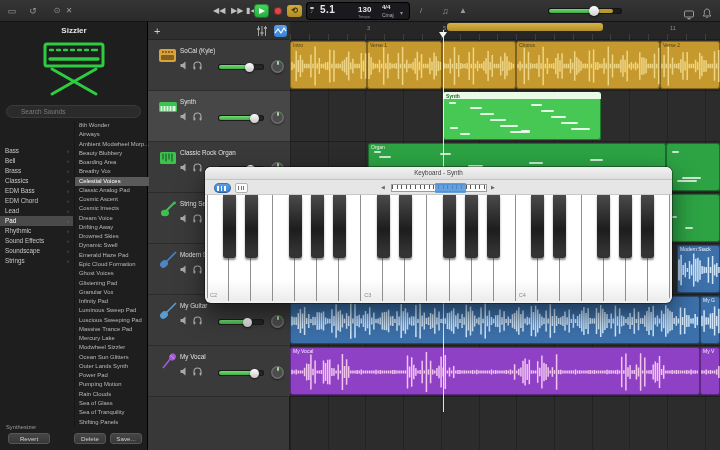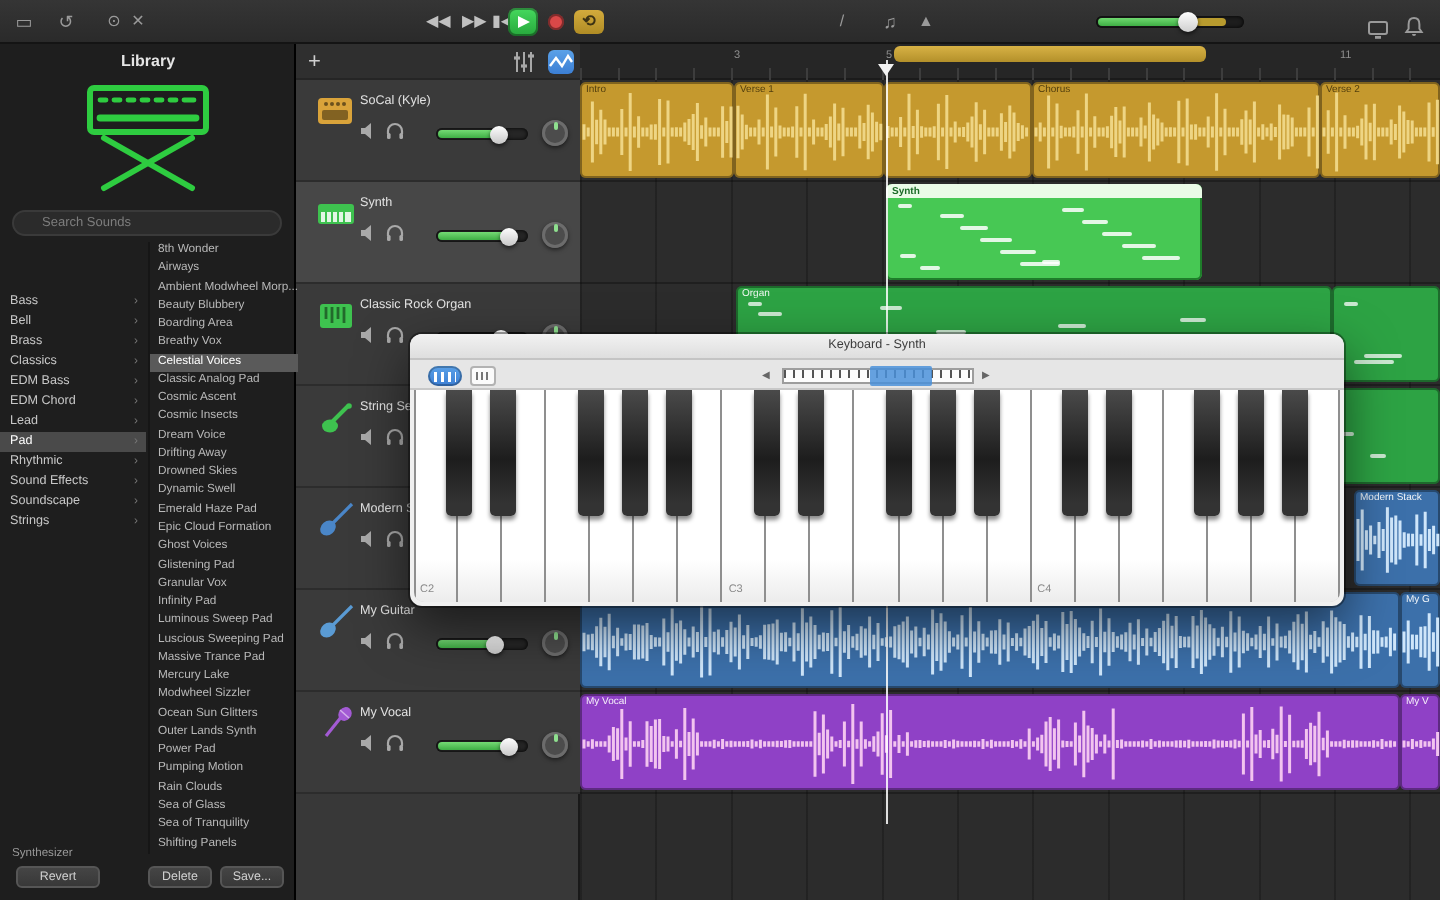--- a/index.html
+++ b/index.html
@@ -132,20 +132,29 @@
     <span class="tb-ico" style="left:50px;font-size:8px">⊙</span>
     <span class="tb-ico" style="left:62px;font-size:8px">✕</span>
 
     <span class="transport" style="left:213px">◀◀</span>
     <span class="transport" style="left:231px">▶▶</span>
     <span class="transport" style="left:246px">▮◀</span>
     <div class="play-btn"></div>
     <div class="rec-btn"></div>
     <div class="cycle-btn">⟲</div>
 
+    <div class="lcd">
+      <span class="note">♪</span>
+      <span class="pos">5.1</span>
+      <span class="tempo">130</span>
+      <span class="cap" style="left:52px;top:12px">Tempo</span>
+      <span class="sig">4/4</span>
+      <span class="key">Cmaj</span>
+      <span class="dd">▾</span>
+    </div>
 
     <span class="tb-ico" style="left:414px;font-size:8px">/</span>
     <span class="tb-ico" style="left:438px">♫</span>
     <span class="tb-ico" style="left:456px;font-size:8px">▲</span>
 
     <div class="mslider">
       <div class="fill" style="width:45px"></div>
       <div class="tail" style="left:50px;width:15px"></div>
       <div class="thumb" style="left:41px"></div>
     </div>
@@ -158,21 +167,21 @@
     </span>
     <span class="tb-ico" style="left:700px">
       <svg width="10" height="11" viewBox="0 0 10 11" style="position:relative;top:5px">
           <path d="M5 1 C3 1 2.3 2.6 2.3 4.2 L2.3 6.4 L1.2 8 L8.8 8 L7.7 6.4 L7.7 4.2 C7.7 2.6 7 1 5 1 Z" fill="none" stroke="#9a9a9a"></path>
           <path d="M4 9 a1 1 0 0 0 2 0" fill="#9a9a9a"></path>
         </svg>
     </span>
   </div>
 
   <div class="sidebar">
-    <div class="lib-title">Library</div>
+    <div class="lib-title">Sizzler</div>
     <div class="lib-icon">
       <svg width="76" height="60" viewBox="0 0 76 60" fill="none" stroke="#2ecc40" stroke-width="3" stroke-linecap="round">
         <rect x="9" y="4" width="58" height="22" rx="2"></rect>
         <line x1="14" y1="10" x2="17" y2="10" stroke-width="2.4"></line>
           <line x1="21" y1="10" x2="24" y2="10" stroke-width="2.4"></line>
         <line x1="28" y1="10" x2="31" y2="10" stroke-width="2.4"></line>
           <line x1="35" y1="10" x2="38" y2="10" stroke-width="2.4"></line>
         <line x1="42" y1="10" x2="45" y2="10" stroke-width="2.4"></line>
           <line x1="49" y1="10" x2="52" y2="10" stroke-width="2.4"></line>
         <line x1="56" y1="10" x2="61" y2="10" stroke-width="2.4"></line>

